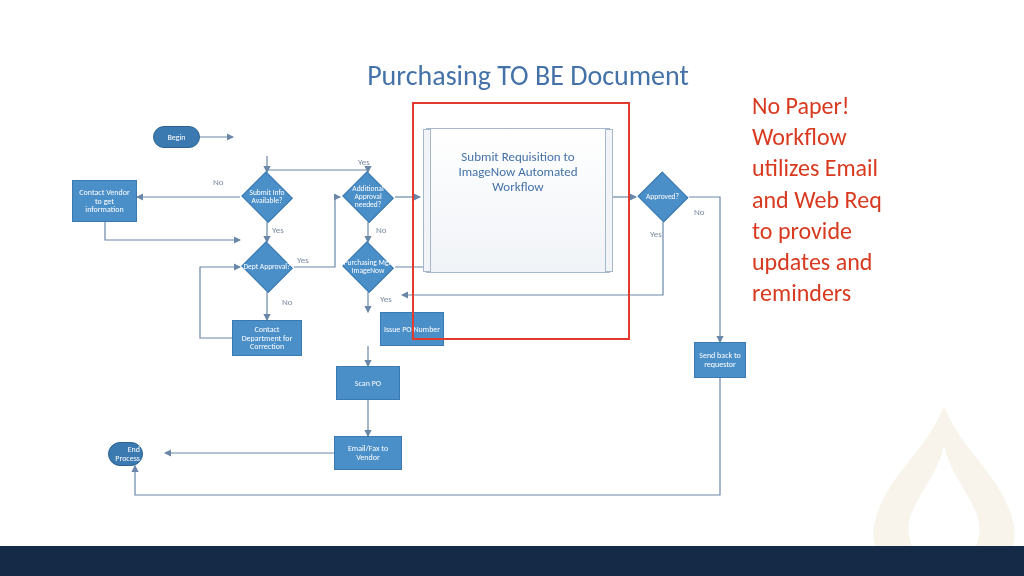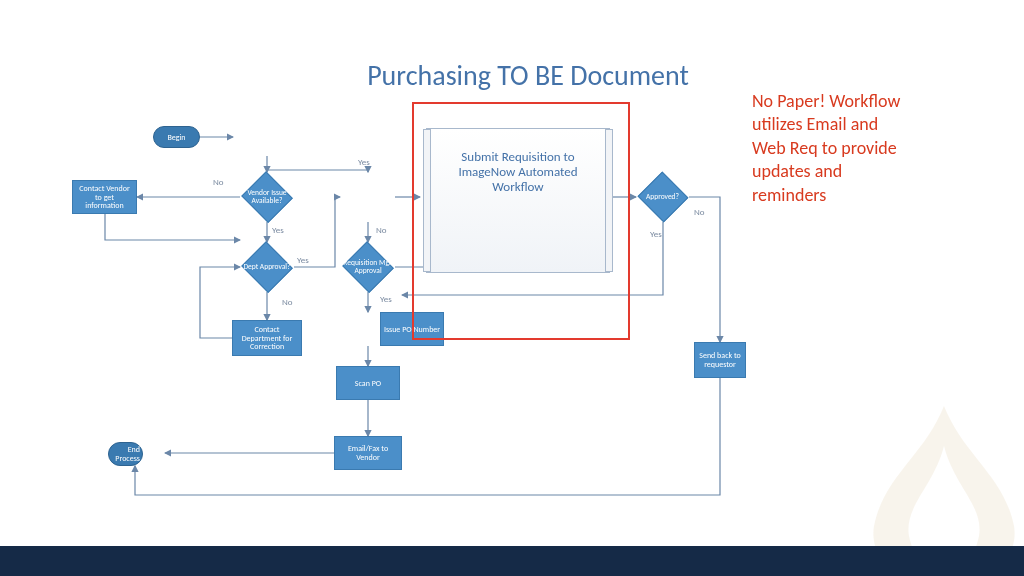--- a/index.html
+++ b/index.html
@@ -88,21 +88,21 @@
     bottom: 0;
     width: 6px;
     background: #f2f4f7;
     border: 1px solid #a8b8cc;
   }
   .workflow-card::before { left: -4px; }
   .workflow-card::after { right: -4px; }
   .annotation {
     position: absolute;
     color: #d83a1f;
-    font-size: 18px;
+    font-size: 24px;
     line-height: 1.3;
     font-weight: 400;
     width: 150px;
   }
   .edge-label {
     position: absolute;
     font-size: 9px;
     color: #7a8aa0;
   }
   svg.conn {
@@ -184,42 +184,46 @@
 
       <path d="M232,238 L200,238 L200,167 L240,167"></path>
     </g>
   </svg>
 
   <div class="node terminator" style="left:153px; top:26px; width:47px; height:22px;">
     <span>Begin</span>
   </div>
 
 
-  <div class="node rect" style="left:72px; top:80px; width:65px; height:34px;">
+  <div class="node rect" style="left:72px; top:80px; width:65px; height:42px;">
     <span>Contact Vendor to get information</span>
   </div>
 
   <div class="node diamond" style="left:240px; top:72px; width:54px; height:50px;">
     <div class="shape"></div>
-    <span class="label">Vendor Issue Available?</span>
+    <span class="label">Submit Info Available?</span>
   </div>
 
   <div class="node rect" style="left:232px; top:220px; width:70px; height:36px;">
     <span>Contact Department for Correction</span>
   </div>
 
   <div class="node diamond" style="left:240px; top:142px; width:54px; height:50px;">
     <div class="shape"></div>
     <span class="label">Dept Approval?</span>
   </div>
 
+  <div class="node diamond" style="left:341px; top:72px; width:54px; height:50px;">
+    <div class="shape"></div>
+    <span class="label">Additional Approval needed?</span>
+  </div>
 
   <div class="node diamond" style="left:341px; top:142px; width:54px; height:50px;">
     <div class="shape"></div>
-    <span class="label">Requisition Mgr. Approval</span>
+    <span class="label">Purchasing Mgr. ImageNow</span>
   </div>
 
   <div class="node rect" style="left:336px; top:212px; width:64px; height:34px;margin-left:44px;">
     <span>Issue PO Number</span>
   </div>
 
   <div class="node rect" style="left:336px; top:266px; width:64px; height:34px;">
     <span>Scan PO</span>
   </div>
 

